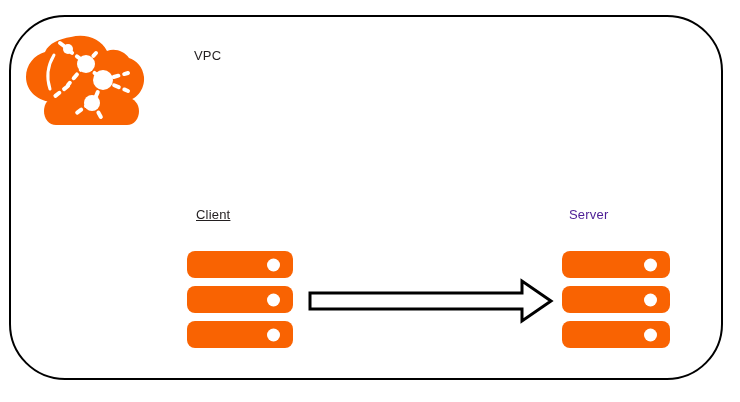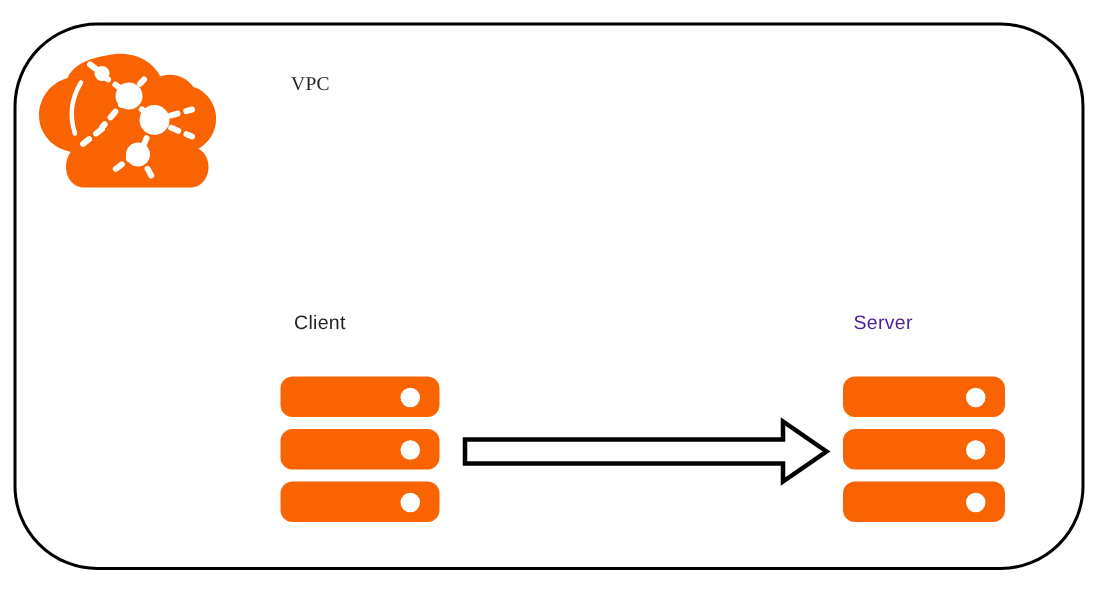--- a/index.html
+++ b/index.html
@@ -169,24 +169,24 @@
         <circle cx="68" cy="70" r="8"></circle>
         <circle cx="44" cy="16" r="5"></circle>
       </g>
 
       <g stroke="#ffffff" stroke-width="3" fill="none" stroke-linecap="round">
         <path d="M 30 22 C 24 32 22 44 26 56"></path>
       </g>
     </svg>
   </div>
 
-  <div class="vpc-label" style="color: rgb(35, 31, 32); font-family: Liberation Serif, serif;">VPC</div>
+  <div class="vpc-label" style="color: rgb(35, 31, 32);">VPC</div>
 
   <div class="node-group client">
-    <div class="node-label" style="color: rgb(35, 31, 32);">Client</div>
+    <div class="node-label" style="color: rgb(35, 31, 32); text-decoration: underline;">Client</div>
     <div class="stack">
       <div class="bar" style="background: rgb(249, 99, 2);">
         <span class="bar-dot" style="background: rgb(255, 255, 255);"></span>
       </div>
       <div class="bar" style="background: rgb(249, 99, 2);">
         <span class="bar-dot" style="background: rgb(255, 255, 255);"></span>
       </div>
       <div class="bar" style="background: rgb(249, 99, 2);">
         <span class="bar-dot" style="background: rgb(255, 255, 255);"></span>
       </div>

